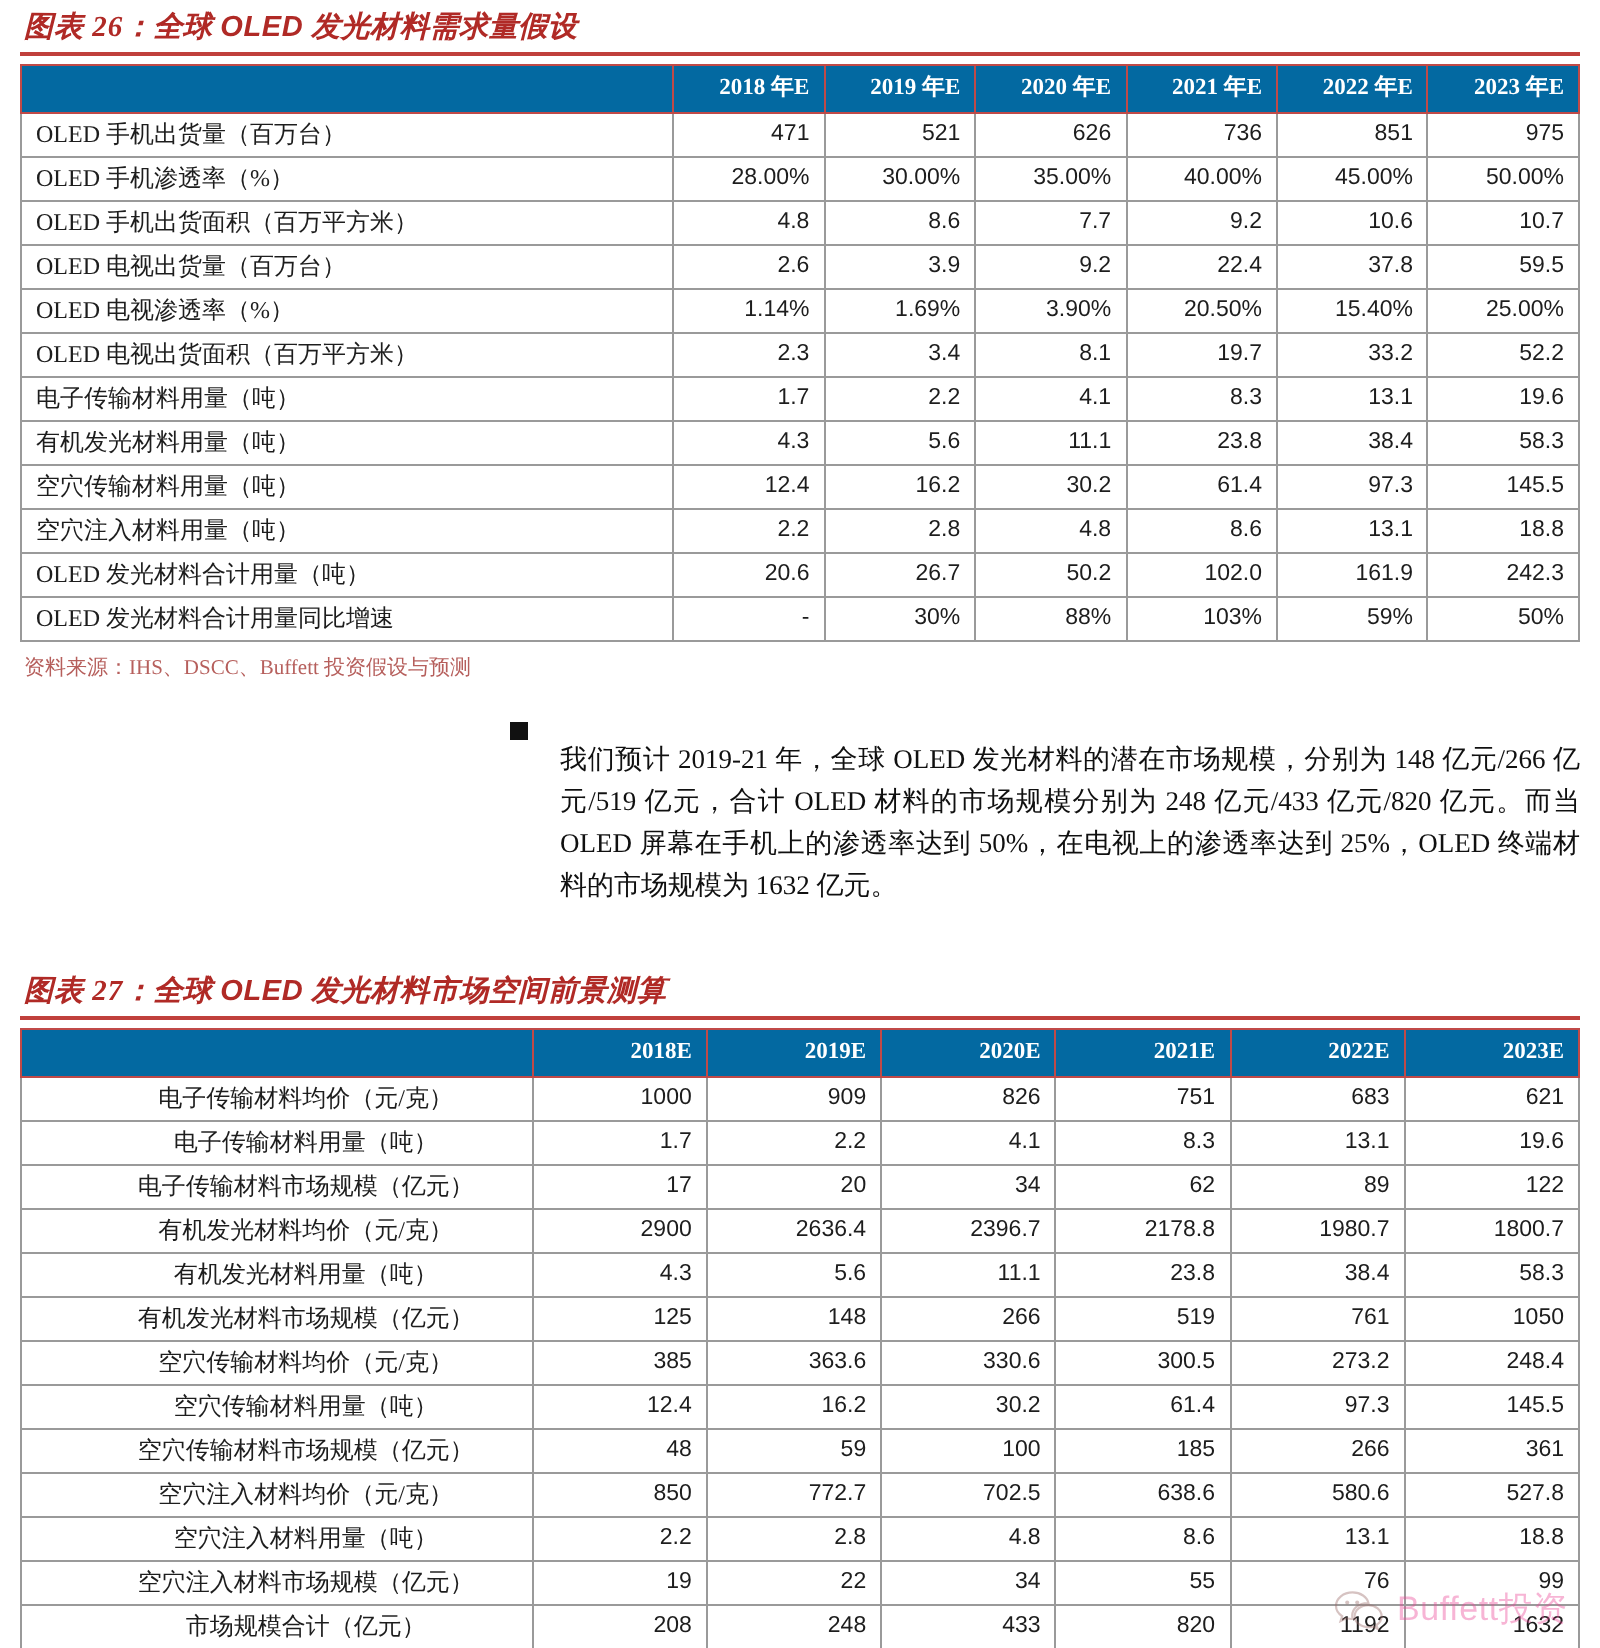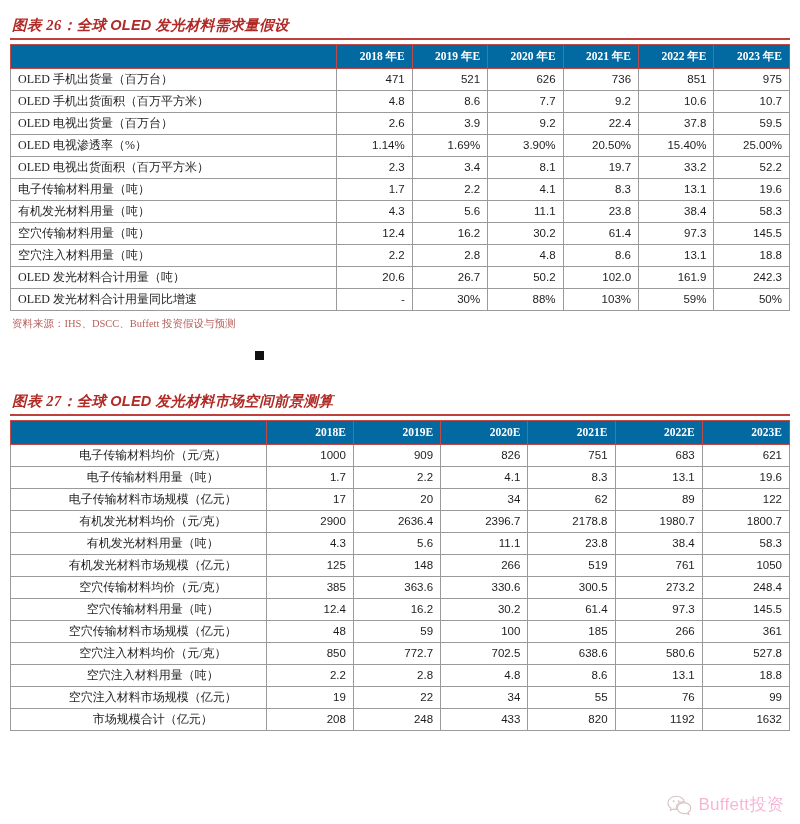--- a/index.html
+++ b/index.html
@@ -30,21 +30,21 @@
   }
 
   .exhibit-title {
     font-family: "Liberation Serif", "DejaVu Serif", serif;
     font-weight: bold;
     font-style: italic;
     font-size: 14.5px;
     color: #B02A26;
     letter-spacing: .3px;
     white-space: nowrap;
-    padding: 16px 0 3px 2px;
+    padding: 4px 0 3px 2px;
   }
   .exhibit-title .num { letter-spacing: .5px; }
   .exhibit-title .latin {
     font-family: "Liberation Sans", "DejaVu Sans", sans-serif;
     font-style: italic;
     font-weight: bold;
   }
 
   .title-rule {
     height: 2px;
@@ -191,20 +191,29 @@
           <tr>
             <td class="lbl">OLED 手机出货量（百万台）</td>
             <td class="val">471</td>
             <td class="val">521</td>
             <td class="val">626</td>
             <td class="val">736</td>
             <td class="val">851</td>
             <td class="val">975</td>
           </tr>
           <tr>
+            <td class="lbl">OLED 手机渗透率（%）</td>
+            <td class="val">28.00%</td>
+            <td class="val">30.00%</td>
+            <td class="val">35.00%</td>
+            <td class="val">40.00%</td>
+            <td class="val">45.00%</td>
+            <td class="val">50.00%</td>
+          </tr>
+          <tr>
             <td class="lbl">OLED 手机出货面积（百万平方米）</td>
             <td class="val">4.8</td>
             <td class="val">8.6</td>
             <td class="val">7.7</td>
             <td class="val">9.2</td>
             <td class="val">10.6</td>
             <td class="val">10.7</td>
           </tr>
           <tr>
             <td class="lbl">OLED 电视出货量（百万台）</td>
@@ -289,20 +298,21 @@
           </tr>
         </tbody>
     </table>
 
     <div class="source">资料来源：IHS、DSCC、Buffett 投资假设与预测</div>
   </section>
 
   <div class="para-wrap">
     <div class="para-spacer"></div>
     <div class="bullet"></div>
+    <p class="para">我们预计 2019-21 年，全球 OLED 发光材料的潜在市场规模，分别为 148 亿元/266 亿元/519 亿元，合计 OLED 材料的市场规模分别为 248 亿元/433 亿元/820 亿元。而当 OLED 屏幕在手机上的渗透率达到 50%，在电视上的渗透率达到 25%，OLED 终端材料的市场规模为 1632 亿元。</p>
   </div>
 
   <div class="gap-b"></div>
 
   <section class="exhibit">
     <div class="exhibit-title">
       <span class="num">图表 27：</span><span>全球 </span><span class="latin">OLED</span><span> 发光材料市场空间前景测算</span>
     </div>
     <div class="title-rule"></div>
 

